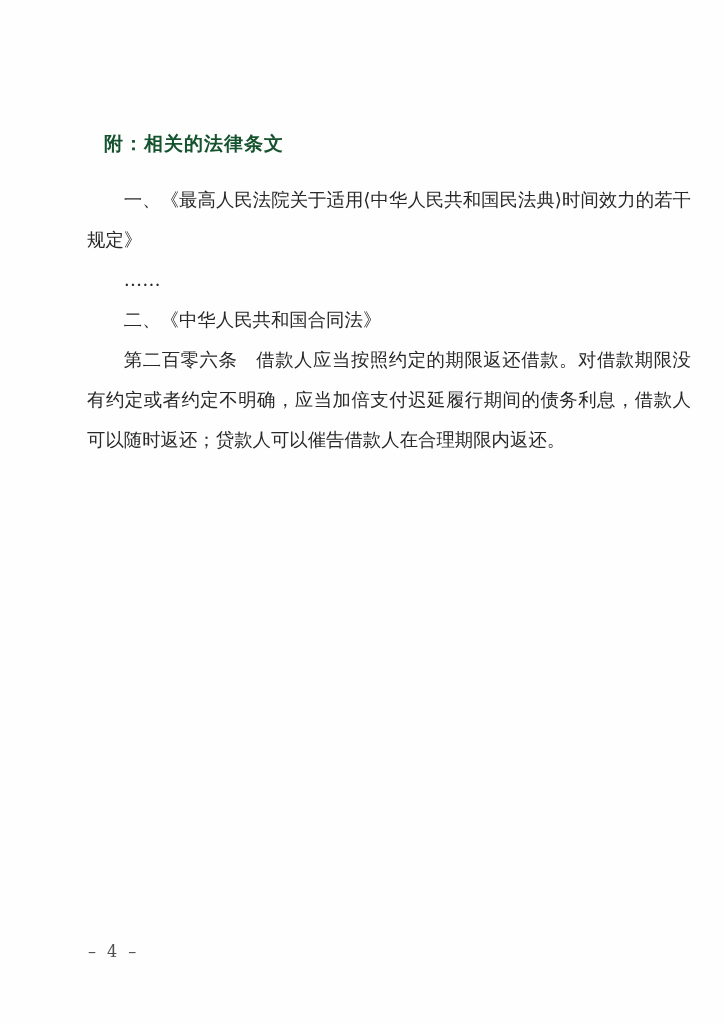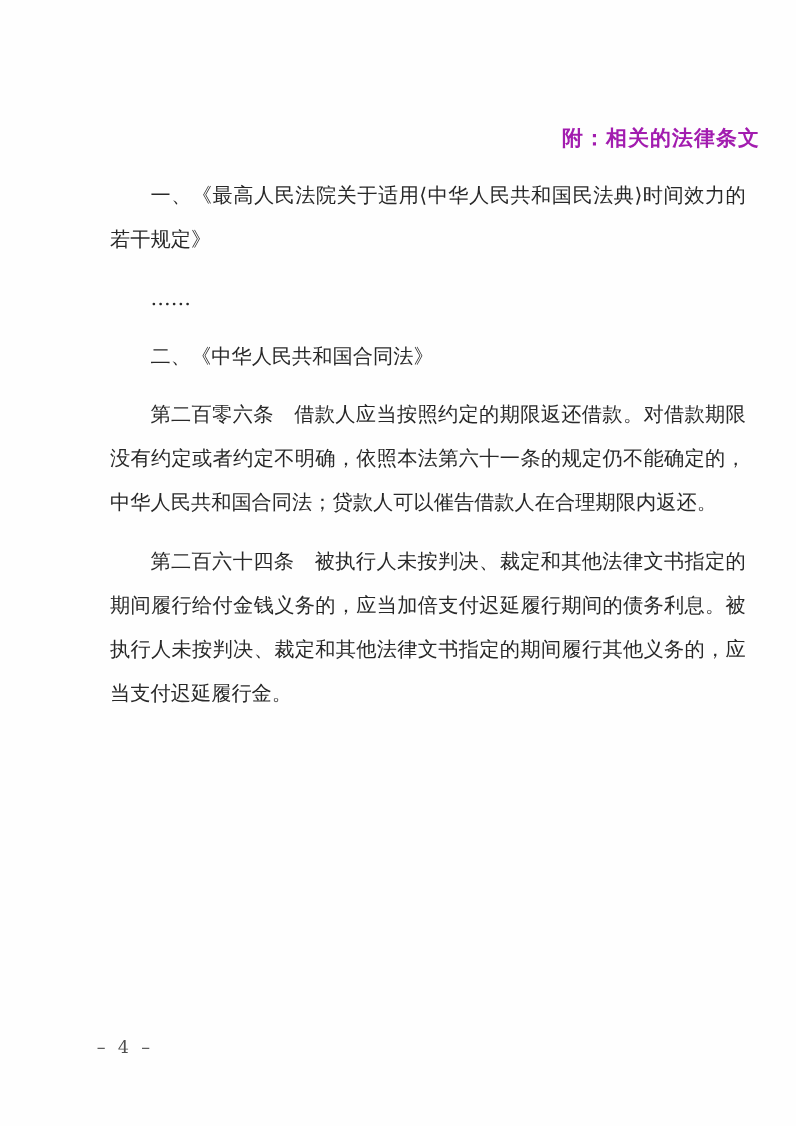--- a/index.html
+++ b/index.html
@@ -18,33 +18,32 @@
   .content {
     position: absolute;
     left: 87px;
     top: 106px;
     width: 604px;
     color: #282828;
     font-size: 18.4px;
     line-height: 40px;
   }
   .attachment-heading {
-    margin: 0;
+    margin: 17px;
     padding: 0;
     text-indent: 0;
     font-family: "DejaVu Sans", "Liberation Sans", sans-serif;
     font-weight: 700;
     font-size: 19px;
     line-height: 40px;
-    color: #a21caf;
+    color: #14532d;
     letter-spacing: 1px;
-    text-align: right;
   }
   .content p.para {
-    margin: 13px;
+    margin: 0;
     padding: 0;
     text-indent: 2em;
     text-align: justify;
     word-break: normal;
   }
   .page-number {
     position: absolute;
     left: 88px;
     top: 941px;
     font-family: "DejaVu Serif", "Liberation Serif", serif;
@@ -56,18 +55,17 @@
 </style>
 </head>
 <body>
 
 <div class="page">
   <div class="content">
     <h1 class="attachment-heading">附：相关的法律条文</h1>
     <p class="para">一、《最高人民法院关于适用⟨中华人民共和国民法典⟩时间效力的若干规定》</p>
     <p class="para">……</p>
     <p class="para">二、《中华人民共和国合同法》</p>
-    <p class="para">第二百零六条　借款人应当按照约定的期限返还借款。对借款期限没有约定或者约定不明确，依照本法第六十一条的规定仍不能确定的，中华人民共和国合同法；贷款人可以催告借款人在合理期限内返还。</p>
-    <p class="para">第二百六十四条　被执行人未按判决、裁定和其他法律文书指定的期间履行给付金钱义务的，应当加倍支付迟延履行期间的债务利息。被执行人未按判决、裁定和其他法律文书指定的期间履行其他义务的，应当支付迟延履行金。</p>
+    <p class="para">第二百零六条　借款人应当按照约定的期限返还借款。对借款期限没有约定或者约定不明确，应当加倍支付迟延履行期间的债务利息，借款人可以随时返还；贷款人可以催告借款人在合理期限内返还。</p>
   </div>
 
   <div class="page-number">– 4 –</div>
 </div>
 
 </body></html>

